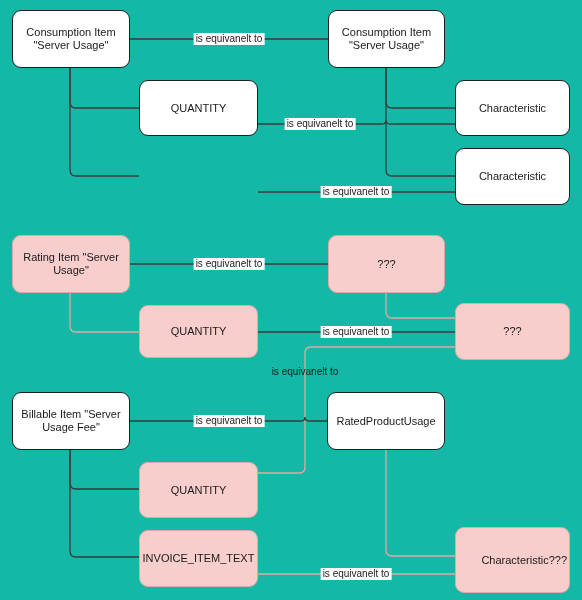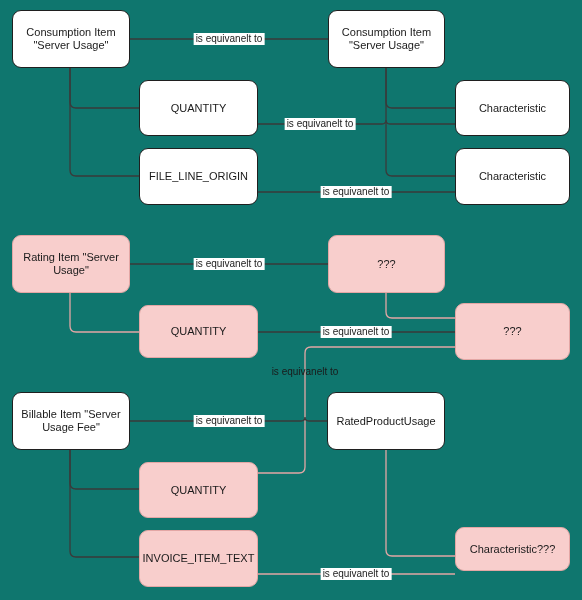--- a/index.html
+++ b/index.html
@@ -8,21 +8,21 @@
     padding: 0;
     background: #ffffff;
   }
   body {
     font-family: "Liberation Sans", sans-serif;
   }
   #diagram-canvas {
     position: relative;
     width: 582px;
     height: 600px;
-    background: #0f766e;
+    background: #14b8a6;
     overflow: hidden;
   }
   #edge-layer {
     position: absolute;
     left: 0;
     top: 0;
     width: 582px;
     height: 600px;
   }
   .node {
@@ -110,23 +110,20 @@
   </svg>
 
   <div class="node plain" style="left:12px; top:10px; width:118px; height:58px;">
     <span class="node-label"><span>Consumption Item</span><br><span>"Server Usage"</span></span>
   </div>
 
   <div class="node plain" style="left:139px; top:80px; width:119px; height:56px;">
     <span class="node-label">QUANTITY</span>
   </div>
 
-  <div class="node plain" style="left:139px; top:148px; width:119px; height:57px;">
-    <span class="node-label">FILE_LINE_ORIGIN</span>
-  </div>
 
   <div class="node plain" style="left:328px; top:10px; width:117px; height:58px;">
     <span class="node-label"><span>Consumption Item</span><br><span>"Server Usage"</span></span>
   </div>
 
   <div class="node plain" style="left:455px; top:80px; width:115px; height:56px;">
     <span class="node-label">Characteristic</span>
   </div>
 
   <div class="node plain" style="left:455px; top:148px; width:115px; height:57px;">
@@ -158,21 +155,21 @@
   </div>
 
   <div class="node plain" style="left:327px; top:392px; width:118px; height:58px;">
     <span class="node-label">RatedProductUsage</span>
   </div>
 
   <div class="node highlight" style="left:139px; top:530px; width:119px; height:57px;">
     <span class="node-label">INVOICE_ITEM_TEXT</span>
   </div>
 
-  <div class="node highlight" style="left:455px; top:527px; width:115px; height:44px;">
+  <div class="node highlight" style="left:455px; top:527px; width:115px; height:66px;justify-content:flex-end;">
     <span class="node-label">Characteristic???</span>
   </div>
 
   <span class="edge-label" style="left:229px; top:39px;">is equivanelt to</span>
 
   <span class="edge-label" style="left:320px; top:124px;">is equivanelt to</span>
 
   <span class="edge-label" style="left:356px; top:192px;">is equivanelt to</span>
 
   <span class="edge-label" style="left:229px; top:264px;">is equivanelt to</span>

